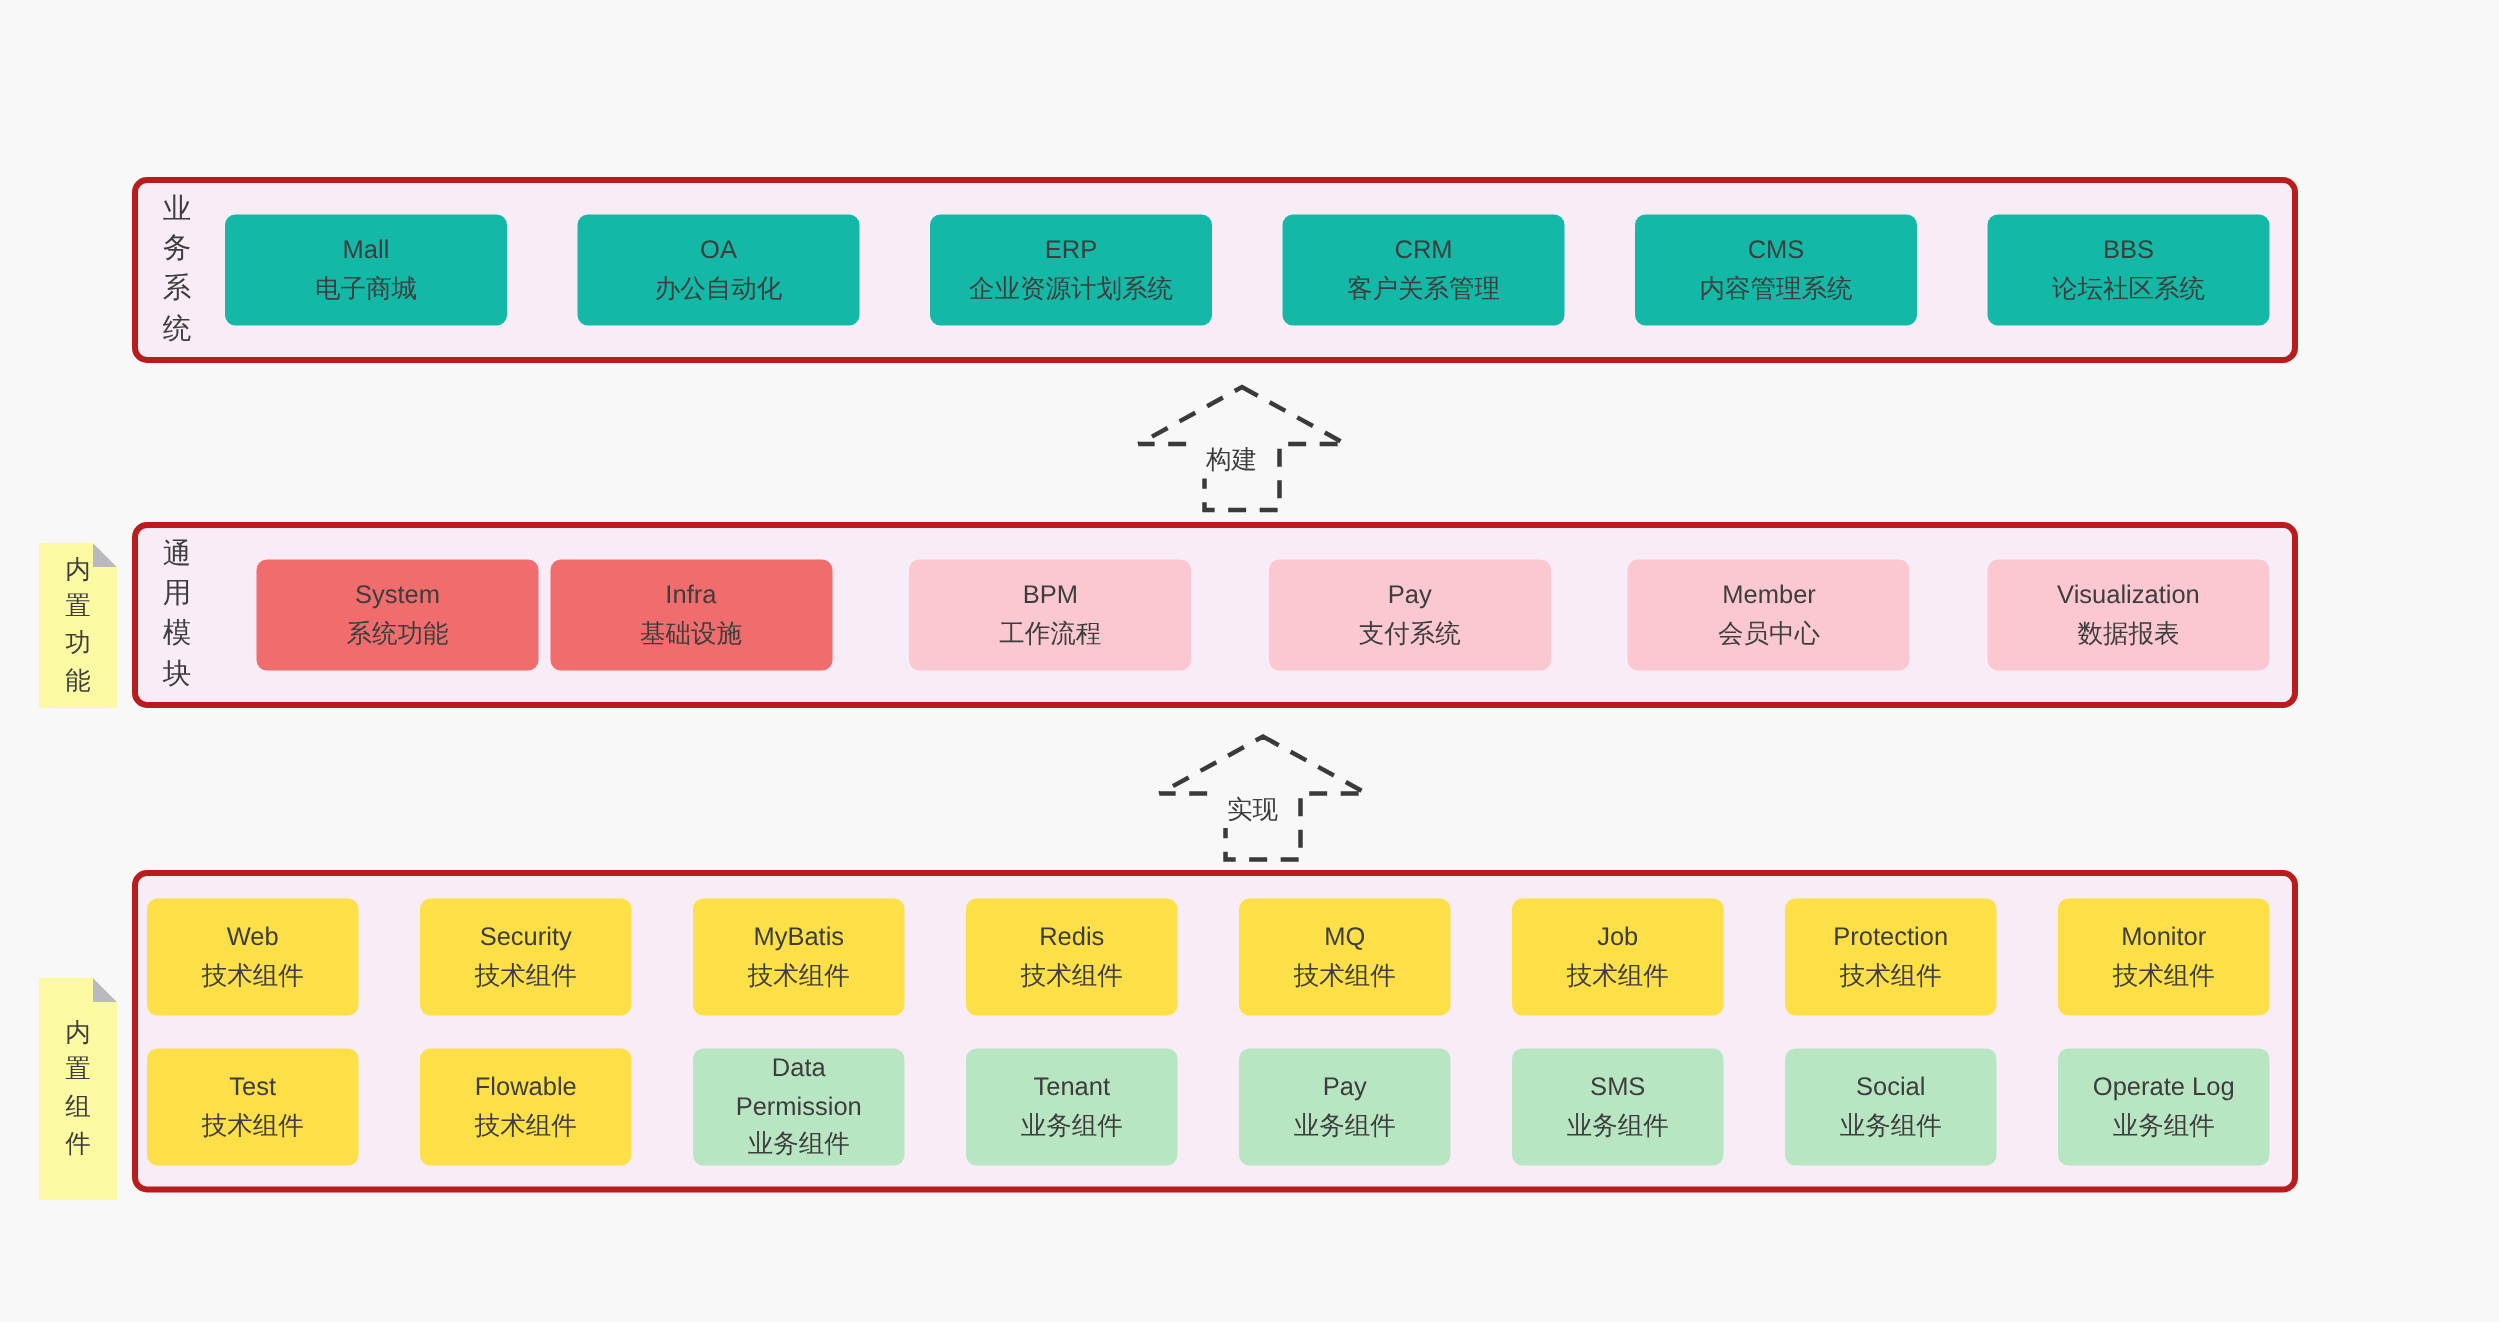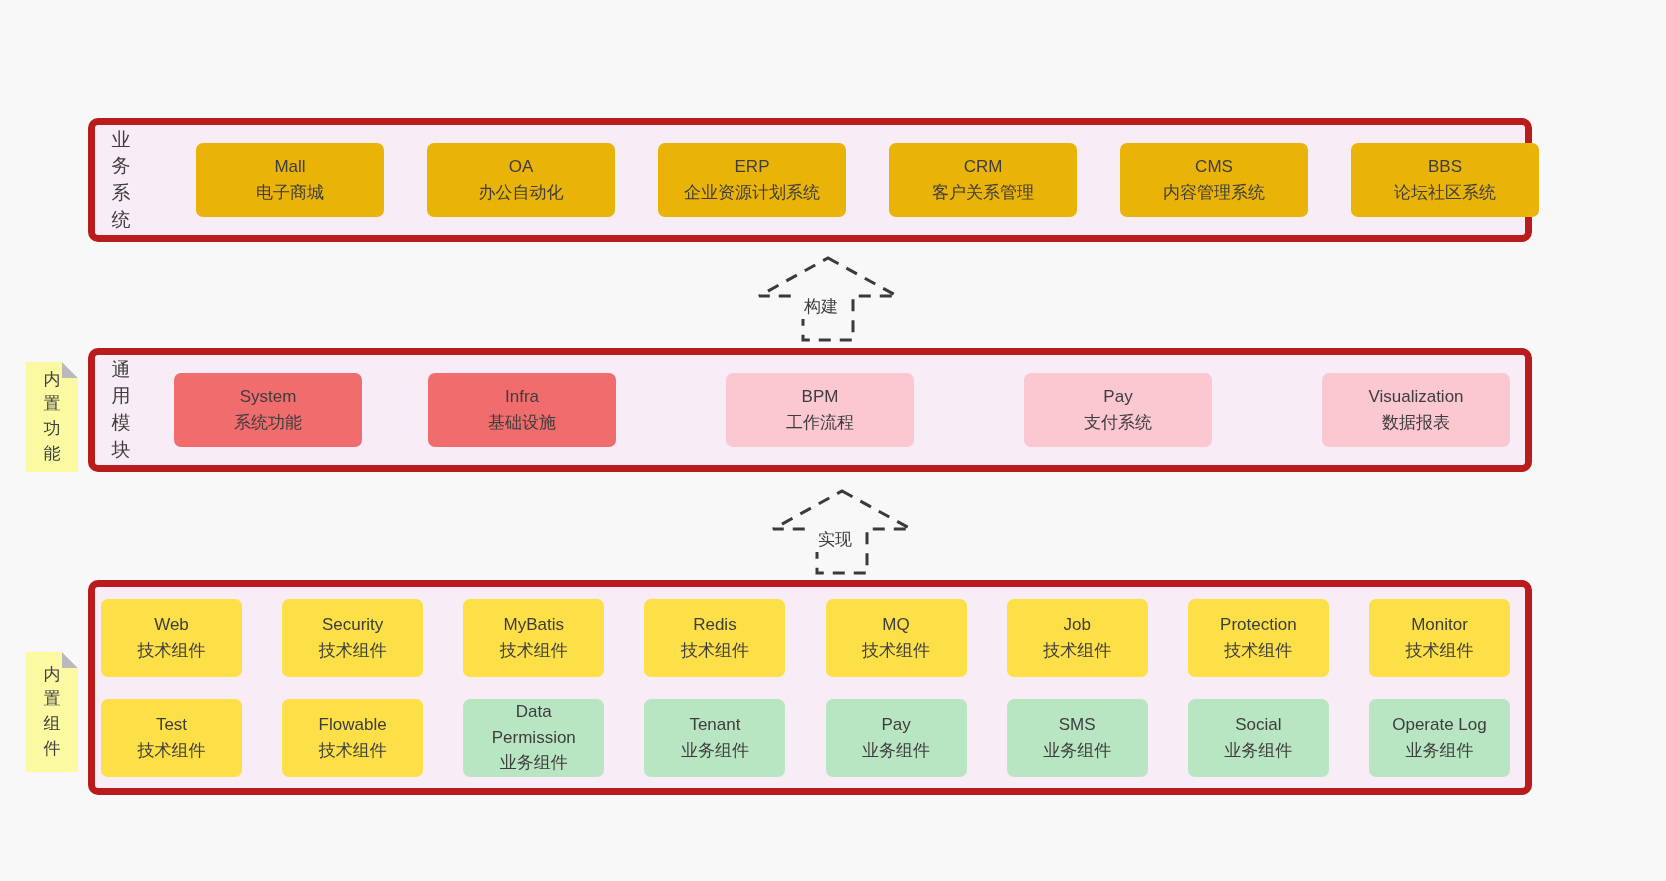--- a/index.html
+++ b/index.html
@@ -9,21 +9,21 @@
     background:#f8f8f8;
     font-family:"Liberation Sans","DejaVu Sans",sans-serif;
     color:#3d3d3d;
     overflow:hidden;
   }
 
   
   .band {
     position:absolute; left:88px; width:1444px;
     background:#f8edf6;
-    border:7px solid #b91c1c;
+    border:4px solid #b91c1c;
     border-radius:10px;
     display:flex;
     z-index:2;
   }
   .band-1 { top:118px; height:124px; }
   .band-2 { top:348px; height:124px;gap:21px; }
   .band-3 { top:580px; height:215px; }
 
   .band-label {
     width:52px; flex:0 0 52px;
@@ -47,21 +47,21 @@
 
   
   .box {
     display:flex; flex-direction:column; align-items:center; justify-content:center;
     border-radius:7px; text-align:center;
     font-size:17px; line-height:1.55;
   }
   .box-wide { width:188px; height:74px; }
   .box-sm   { width:141px; height:78px; line-height:1.5; }
   .bn { white-space:pre-line; }
-  .blue        { background:#eab308;margin-left:43px; }
+  .blue        { background:#14b8a6; }
   .red         { background:#f16d6d; }
   .pink        { background:#fbc7d1;margin-left:44px; }
   .green       { background:#fde047; }
   .green-light { background:#b9e6c2; }
 
   
   .arrow-wrap { position:absolute; z-index:1; }
   .arrow-1 { left:756px; top:255px; }
   .arrow-2 { left:770px; top:488px; }
   .arrow-wrap svg { display:block; }
@@ -74,21 +74,21 @@
   .arrow-label-2 { left:813px; top:527px; }
 
   
   .note {
     position:absolute; left:26px; width:52px;
     background:#fbf9a2; z-index:1;
     clip-path:polygon(0 0, calc(100% - 16px) 0, 100% 16px, 100% 100%, 0 100%);
     display:flex; align-items:center; justify-content:center;
   }
   .note-1 { top:362px; height:110px; }
-  .note-2 { top:652px; height:120px;align-items:center; }
+  .note-2 { top:652px; height:148px;align-items:center; }
   .note .fold {
     position:absolute; top:0; right:0; width:16px; height:16px;
     background:#b9b9bf;
     clip-path:polygon(0 0, 100% 100%, 0 100%);
   }
   .note .v-text { font-size:17px; line-height:1.45; }
 </style>
 </head>
 <body>
 
@@ -151,20 +151,24 @@
     </div>
     <div class="box box-wide pink">
       <span class="bn">BPM</span>
       <span class="bs">工作流程</span>
     </div>
     <div class="box box-wide pink">
       <span class="bn">Pay</span>
       <span class="bs">支付系统</span>
     </div>
     <div class="box box-wide pink">
+      <span class="bn">Member</span>
+      <span class="bs">会员中心</span>
+    </div>
+    <div class="box box-wide pink">
       <span class="bn">Visualization</span>
       <span class="bs">数据报表</span>
     </div>
   </div>
 </div>
 
 <div class="arrow-wrap arrow-2">
   <svg width="144" height="88" viewBox="0 0 144 88">
     <path d="M72,3 L141,41 L97,41 L97,85 L47,85 L47,41 L3,41 Z" fill="none" stroke="#3a3a3a" stroke-width="3" stroke-dasharray="12 9"></path>
   </svg>

